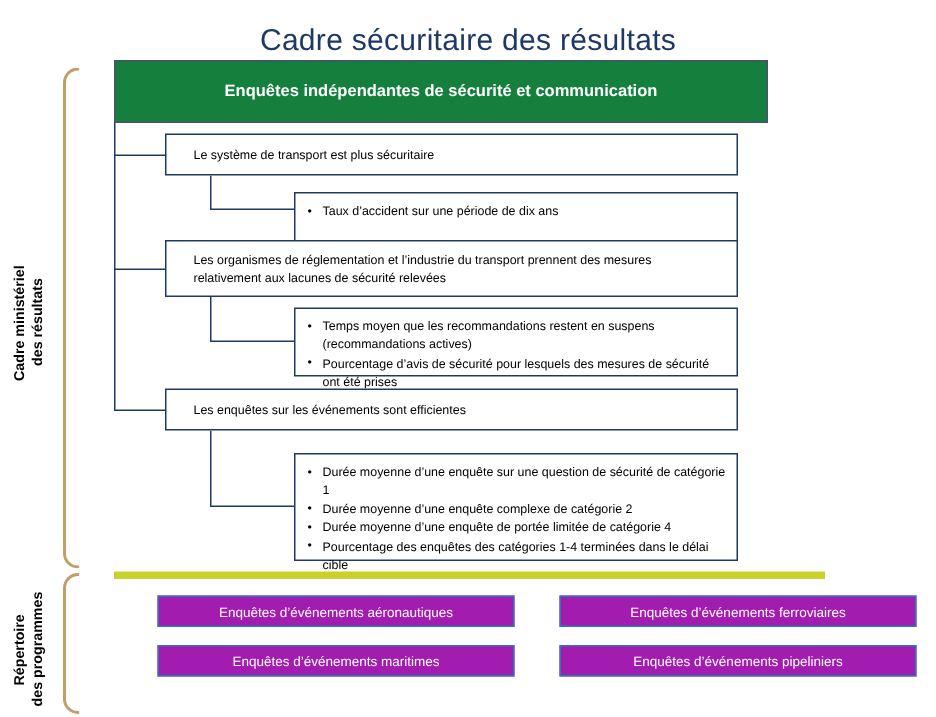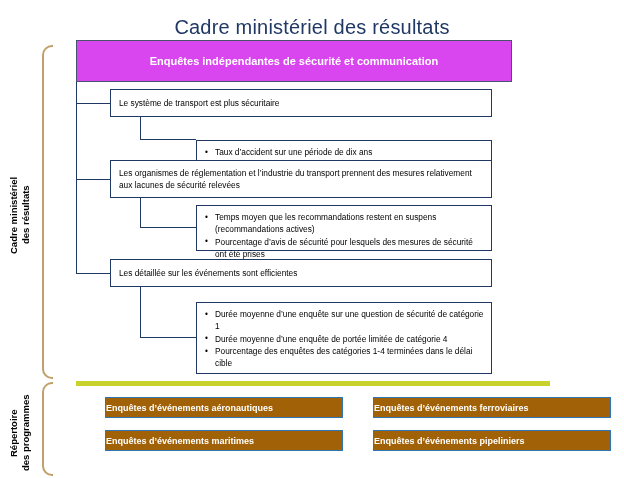--- a/index.html
+++ b/index.html
@@ -76,33 +76,33 @@
     border: 1px solid #1F3864;
     font-size: 8.3px;
     color: #000000;
     line-height: 12px;
   }
   #header-box {
     left: 76px;
     top: 40px;
     width: 436px;
     height: 42px;
-    background: #d946ef;
+    background: #15803d;
     border: 1px solid #44546A;
     color: #ffffff;
     font-weight: bold;
     font-size: 11px;
     display: flex;
     align-items: center;
     justify-content: center;
     text-align: center;
     line-height: 15px;
   }
   .outcome-box {
-    padding: 6px 8px;
+    padding: 6px 18px;
     display: flex;
     align-items: center;
   }
   #outcome-1 {
     left: 110px;
     top: 89px;
     width: 382px;
     height: 28px;
   }
   #outcome-2 {
@@ -120,21 +120,20 @@
   }
 
   .indicator-box {
     padding: 5px 6px 5px 6px;
   }
   #indicators-1 {
     left: 196px;
     top: 128px;
     width: 296px;
     height: 37px;
-    margin-top: 12px;
   }
   #indicators-2 {
     left: 196px;
     top: 205px;
     width: 296px;
     height: 46px;
   }
   #indicators-3 {
     left: 196px;
     top: 302px;
@@ -177,40 +176,41 @@
     top: 381px;
     width: 474px;
     height: 5px;
     background: #C9D12B;
   }
 
   
   .program-box {
     position: absolute;
     box-sizing: border-box;
-    background: #a16207;
+    background: #a21caf;
     border: 1px solid #2E75B6;
     color: #ffffff;
-    font-weight: bold;
+    font-weight: normal;
     font-size: 9px;
     display: flex;
     align-items: center;
+    justify-content: center;
     text-align: center;
     width: 238px;
     height: 21px;
   }
   #program-1 { left: 105px; top: 397px; }
   #program-2 { left: 373px; top: 397px; }
   #program-3 { left: 105px; top: 430px; }
   #program-4 { left: 373px; top: 430px; }
 </style>
 </head>
 <body>
 
-<h1 id="page-title">Cadre ministériel des résultats</h1>
+<h1 id="page-title">Cadre sécuritaire des résultats</h1>
 
 <div class="brace" id="brace-cmr"></div>
 <div class="brace" id="brace-prog"></div>
 
 <div class="side-label" id="label-cmr">Cadre ministériel<br>des résultats</div>
 <div class="side-label" id="label-prog">Répertoire<br>des programmes</div>
 
 <div class="box" id="header-box">
   <div>
     <span>Enquêtes indépendantes de sécurité et communication</span><br>
@@ -244,26 +244,27 @@
 </div>
 
 <div class="box indicator-box" id="indicators-2">
   <ul class="bullet-list">
     <li>Temps moyen que les recommandations restent en suspens (recommandations actives)</li>
     <li>Pourcentage d’avis de sécurité pour lesquels des mesures de sécurité ont été prises</li>
   </ul>
 </div>
 
 <div class="box outcome-box" id="outcome-3">
-  <span>Les détaillée sur les événements sont efficientes</span>
+  <span>Les enquêtes sur les événements sont efficientes</span>
 </div>
 
 <div class="box indicator-box" id="indicators-3">
   <ul class="bullet-list">
     <li>Durée moyenne d’une enquête sur une question de sécurité de catégorie 1</li>
+    <li>Durée moyenne d’une enquête complexe de catégorie 2</li>
     <li>Durée moyenne d’une enquête de portée limitée de catégorie 4</li>
     <li>Pourcentage des enquêtes des catégories 1-4 terminées dans le délai cible</li>
   </ul>
 </div>
 
 <div id="divider"></div>
 
 <div class="program-box" id="program-1">
   <span>Enquêtes d’événements aéronautiques</span>
 </div>

